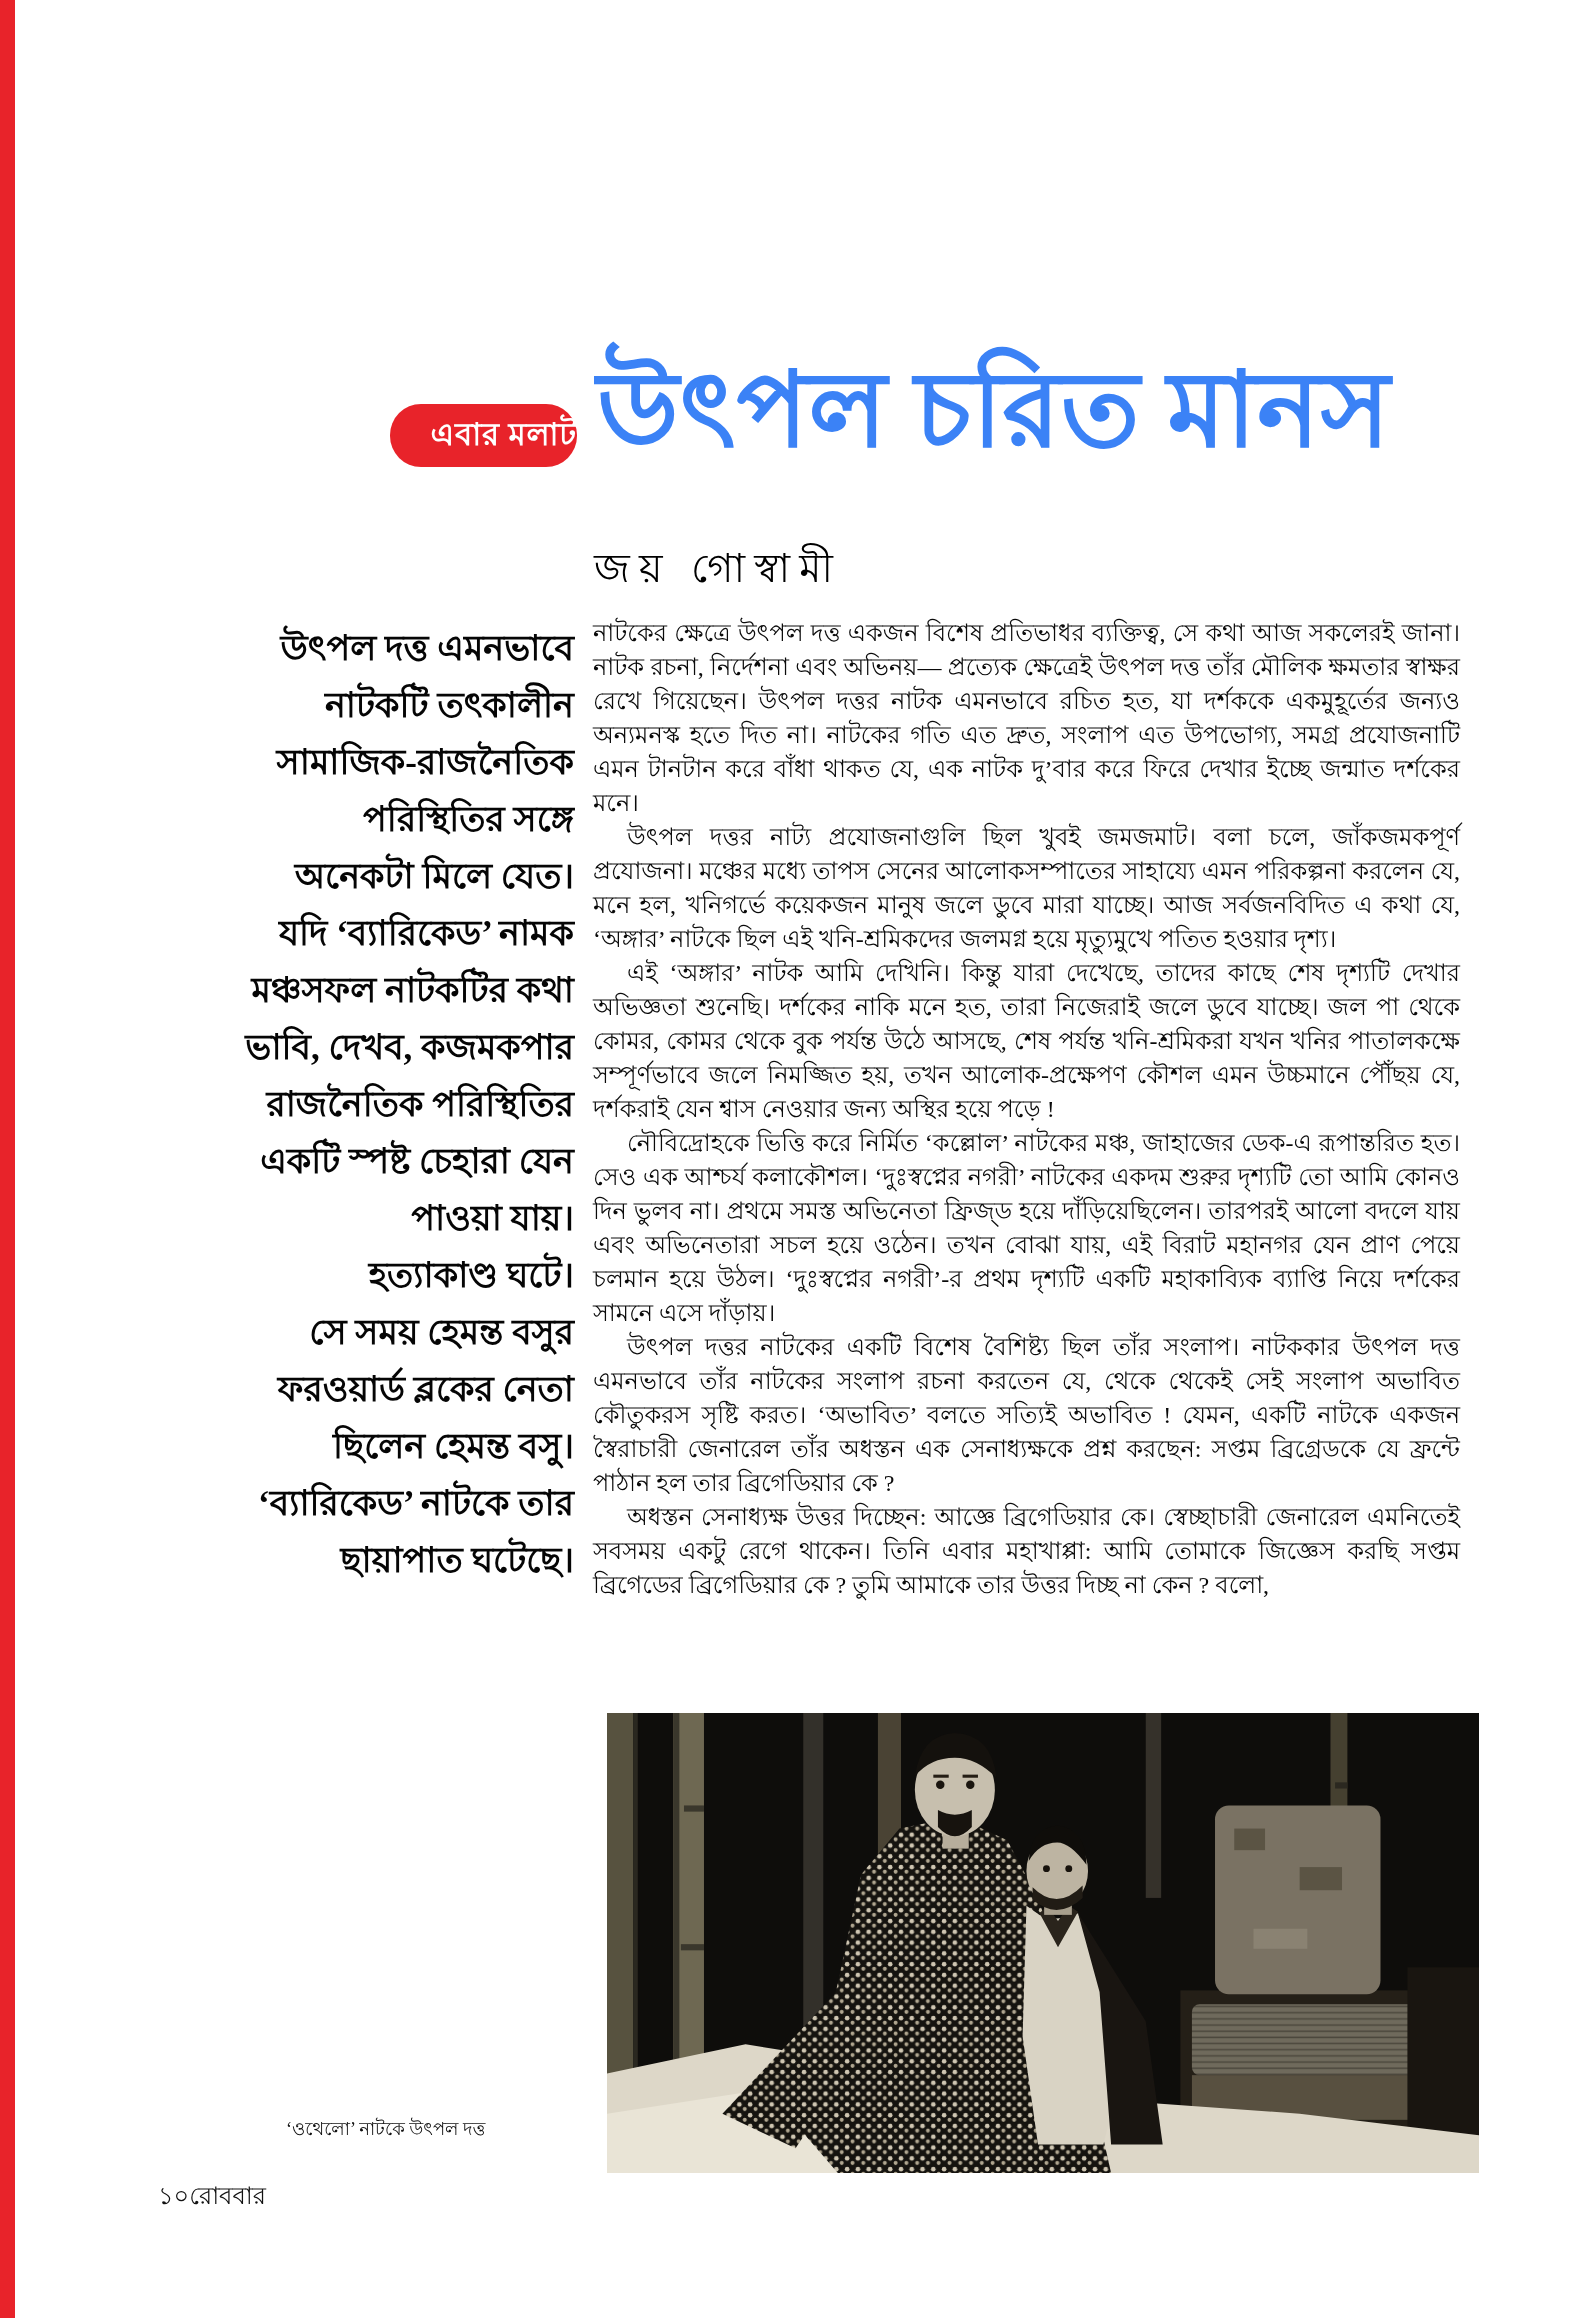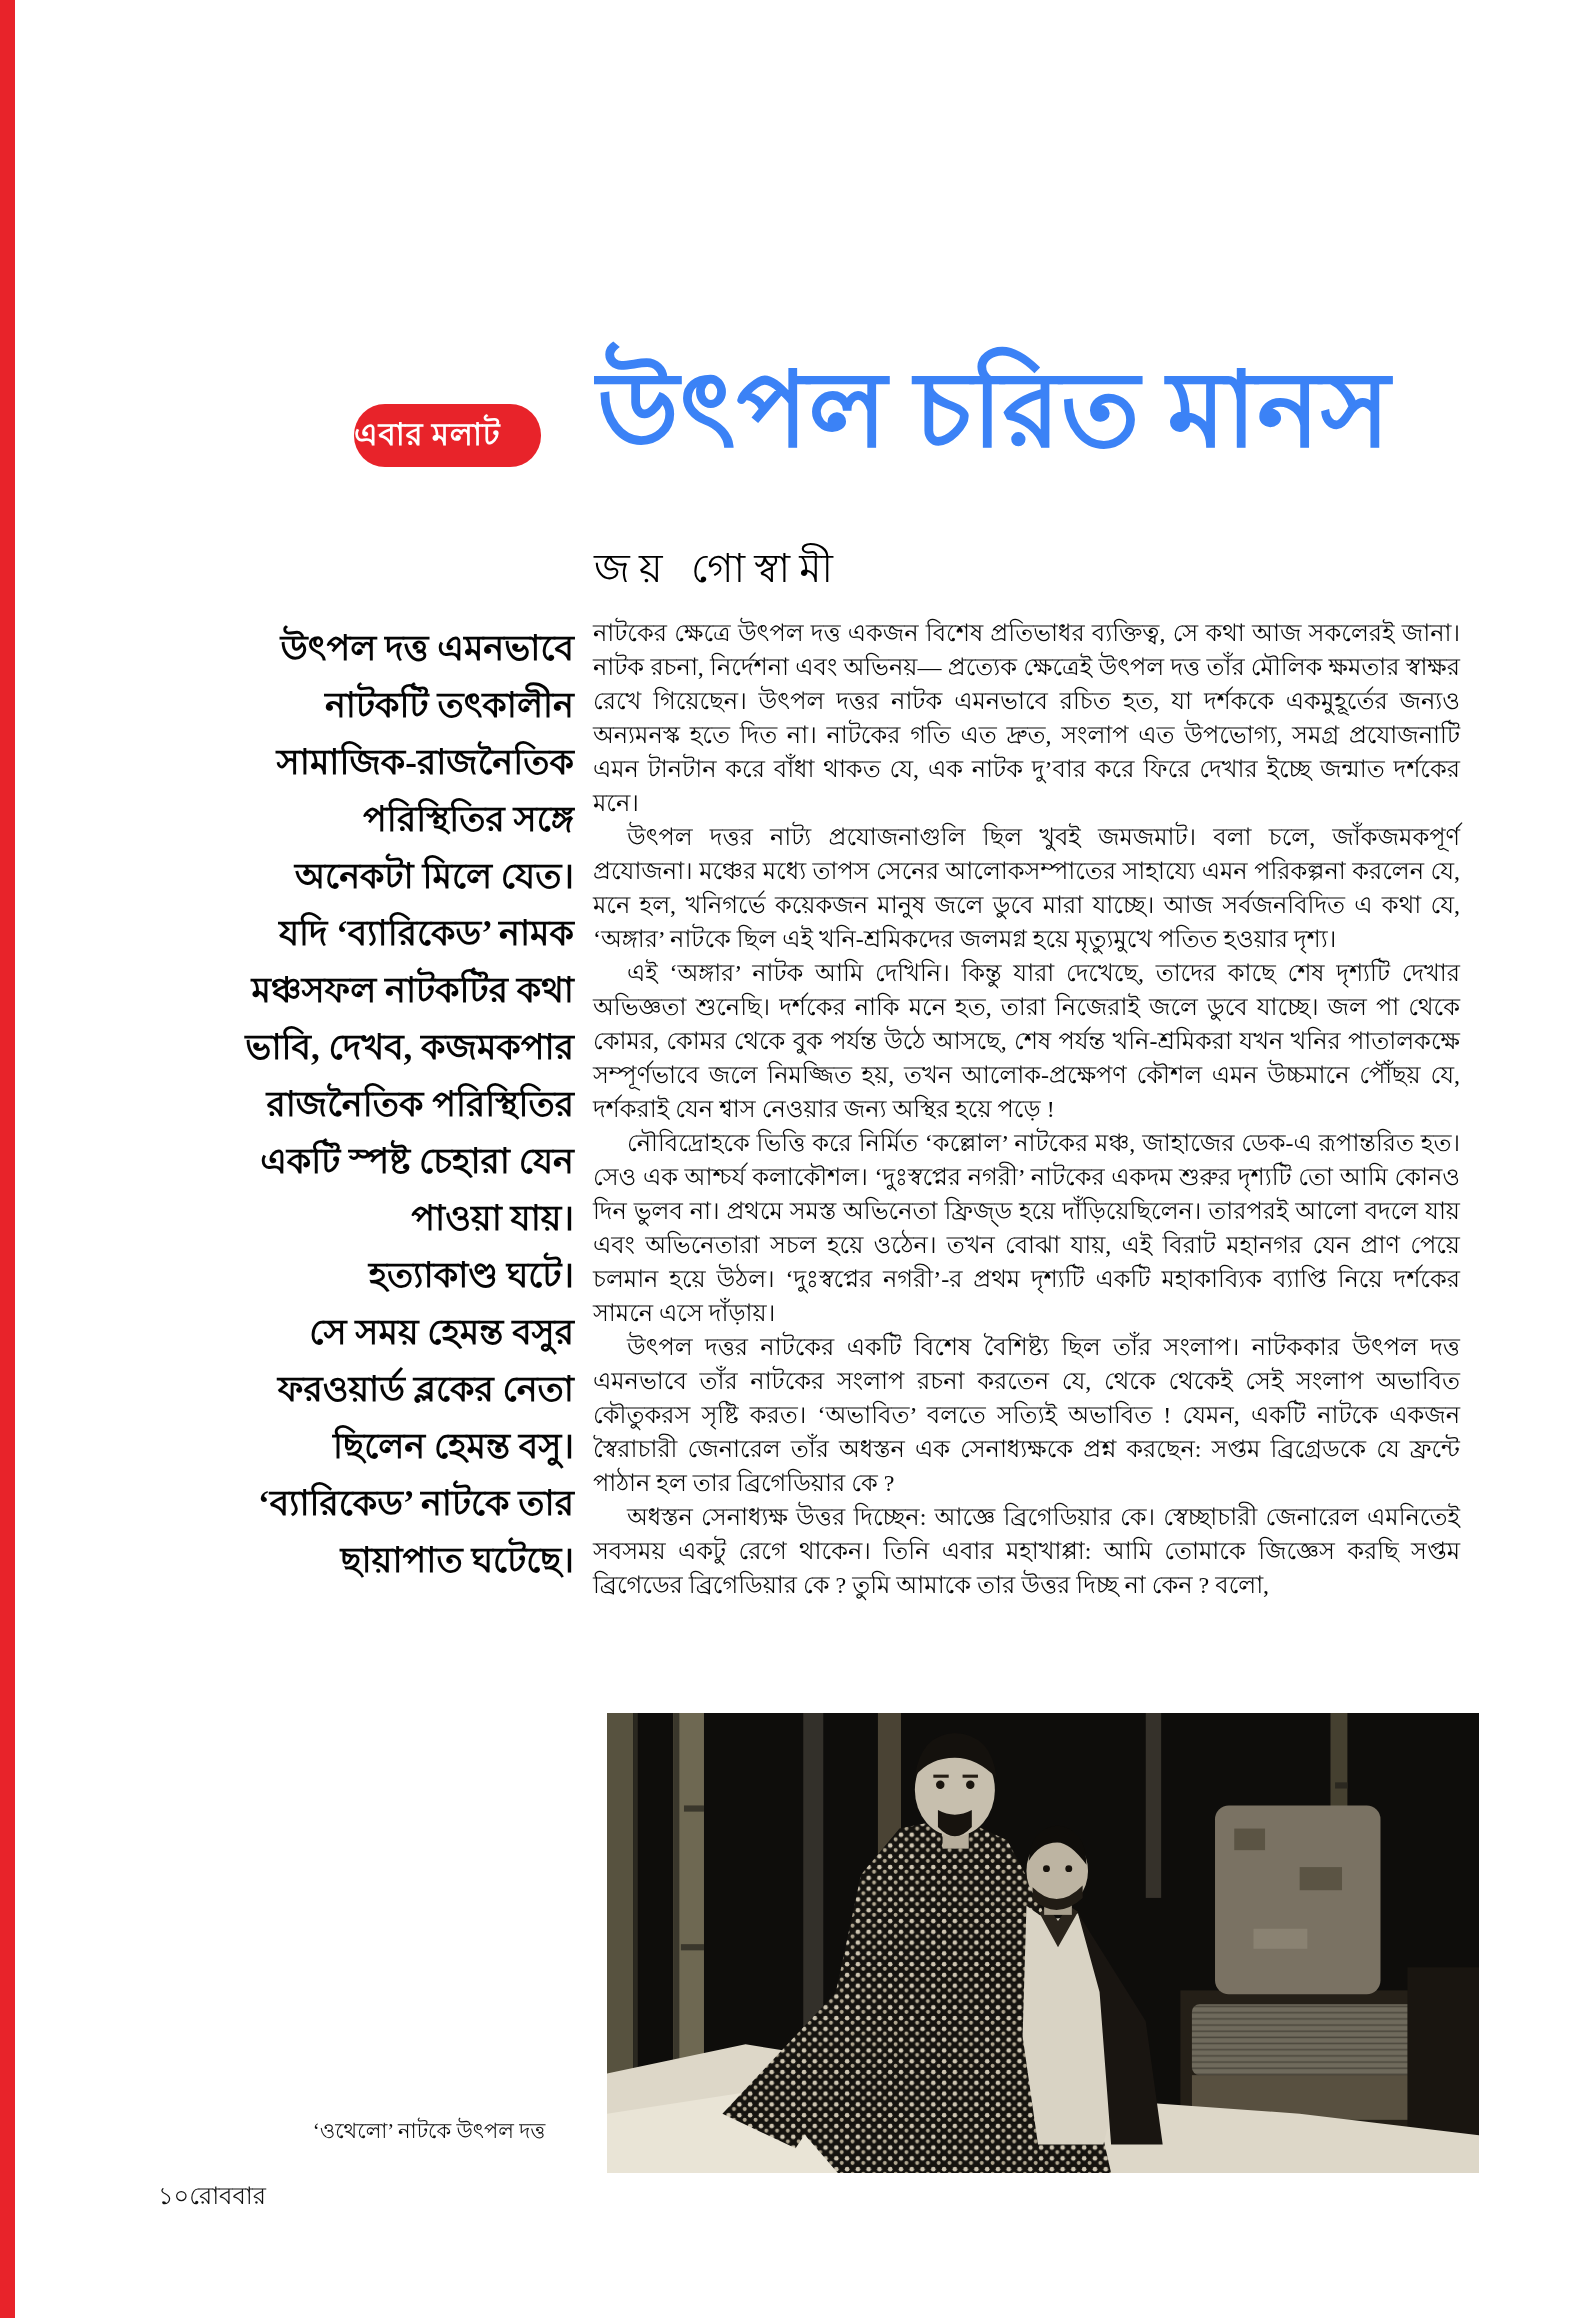--- a/index.html
+++ b/index.html
@@ -9,23 +9,23 @@
     background:#ffffff;
     overflow:hidden;
     font-family:"Liberation Serif", serif;
     color:#0c0c0c;
   }
   .spine{
     position:absolute;left:0;top:0;width:15.4px;height:2319px;
     background:#e8232a;
   }
   .kicker{
-    position:absolute;left:354px;top:404px;width:187px;height:63px;
+    position:absolute;left:390px;top:404px;width:187px;height:63px;
     background:#e8232a;color:#ffffff;
-    display:flex;align-items:center;justify-content:flex-start;
+    display:flex;align-items:center;justify-content:flex-end;
     font-size:31px;font-weight:bold;letter-spacing:0.8px;border-radius:31px;
   }
   .headline{
     position:absolute;left:597px;top:356px;width:881px;
     font-size:105px;line-height:1.05;font-weight:bold;color:#3b82f6;
     white-space:nowrap;letter-spacing:0.8px;
   }
   .author{
     position:absolute;left:594px;top:537px;
     font-size:40px;letter-spacing:9.2px;color:#000;white-space:nowrap;
@@ -41,21 +41,21 @@
   }
   .body-col p{margin:0;text-indent:34px;}
   .body-col p.first{text-indent:0;}
   .photo{
     position:absolute;left:607px;top:1713px;width:872px;height:460px;
     background:#0e0d0b;
   }
   .photo svg{display:block;width:100%;height:100%;}
   .caption{
     position:absolute;left:286px;top:2115px;width:286px;
-    text-align:center;font-size:21px;color:#111;white-space:nowrap;
+    text-align:left;font-size:18px;color:#111;white-space:nowrap;
   }
   .folio{
     position:absolute;left:158px;top:2177px;
     font-size:24px;color:#111;white-space:nowrap;
   }
   .folio .num{}
 </style>
 </head>
 <body>
 

